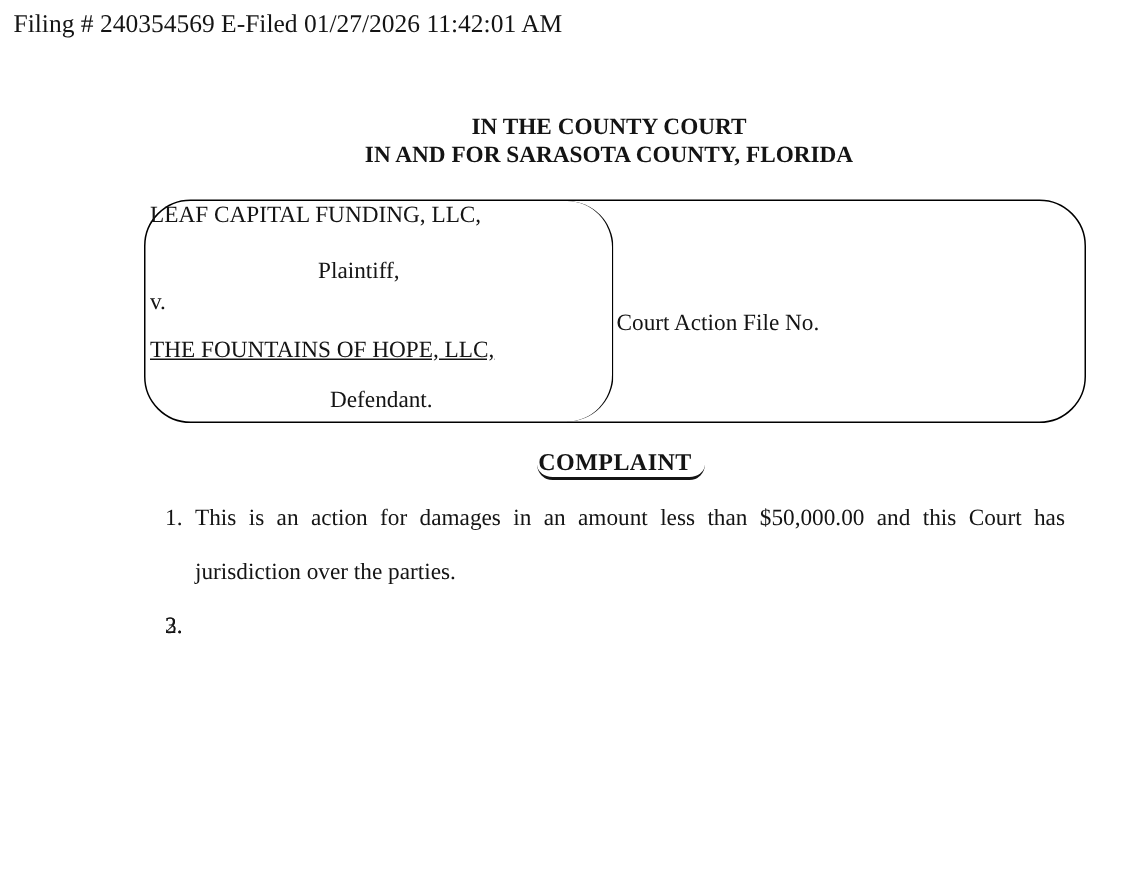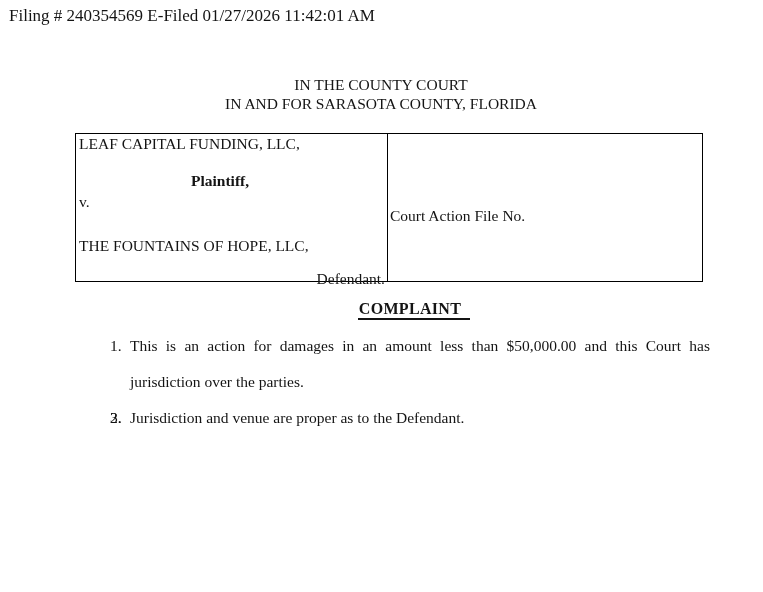--- a/index.html
+++ b/index.html
@@ -1,68 +1,68 @@
 <!DOCTYPE html>
 <html><head>
 <meta charset="utf-8">
 <style>
-  * { margin: 0; padding: 0; box-sizing: border-box; }
+  * { margin: 0; padding: 0; box-sizing: border-box; border-radius: 31px; }
   html, body {
     width: 763px; height: 592px;
     background: #ffffff;
     font-family: "Liberation Serif", "DejaVu Serif", serif;
     color: #141414;
     overflow: hidden;
     position: relative;
   }
   .page { position: absolute; inset: 0; background: #ffffff; }
 
   .filing-stamp {
     position: absolute;
     left: 9px; top: 5px;
     font-size: 17px;
     line-height: 22px;
     white-space: nowrap;
   }
 
   .court-heading {
     position: absolute;
-    left: 67px; top: 75px; width: 628px;
+    left: 92px; top: 75px; width: 628px;
     text-align: center;
-    font-weight: normal;
+    font-weight: bold;
     font-size: 15.5px;
     line-height: 19px;
   }
 
   .caption-table {
     position: absolute;
-    left: 75px; top: 133px;
+    left: 96px; top: 133px;
     width: 628px; height: 149px;
     border: 1.5px solid #000000;
     display: flex;
   }
   .caption-left {
     width: 312px;
     border-right: 1.5px solid #000000;
     padding: 1px 2px 0 3px;
     font-size: 15.5px;
     line-height: 18px;
     position: relative;
   }
   .caption-right {
     flex: 1;
     position: relative;
     font-size: 15.5px;
     line-height: 18px;
   }
   .cap-line { display: block; }
-  .cap-plaintiff-label { margin-top: 19px; padding-left: 112px; font-weight: bold; }
+  .cap-plaintiff-label { margin-top: 19px; padding-left: 112px; }
   .cap-versus { margin-top: 3px; }
-  .cap-defendant-name { margin-top: 26px; }
-  .cap-defendant-label { margin-top: 15px; padding-left: 120px; text-align: right; }
+  .cap-defendant-name { margin-top: 14px; text-decoration: underline; }
+  .cap-defendant-label { margin-top: 15px; padding-left: 120px; }
   .case-no { position: absolute; left: 2px; top: 73px; white-space: nowrap; }
 
   .complaint-title-row {
     position: absolute;
     left: 84px; top: 299px; width: 628px;
     text-align: center;
     font-size: 16px;
     line-height: 19px;
   }
   .complaint-title-row .title-text {
@@ -121,17 +121,16 @@
       <span class="item-number">1.</span>
       <span>This is an action for damages in an amount less than $50,000.00 and this Court has jurisdiction over the parties.</span>
     </div>
 
     <div class="numbered-item">
       <span class="item-number">2.</span>
     </div>
 
     <div class="numbered-item">
       <span class="item-number">3.</span>
-      <span>Jurisdiction and venue are proper as to the Defendant.</span>
     </div>
   </div>
 
 </div>
 
 </body></html>

